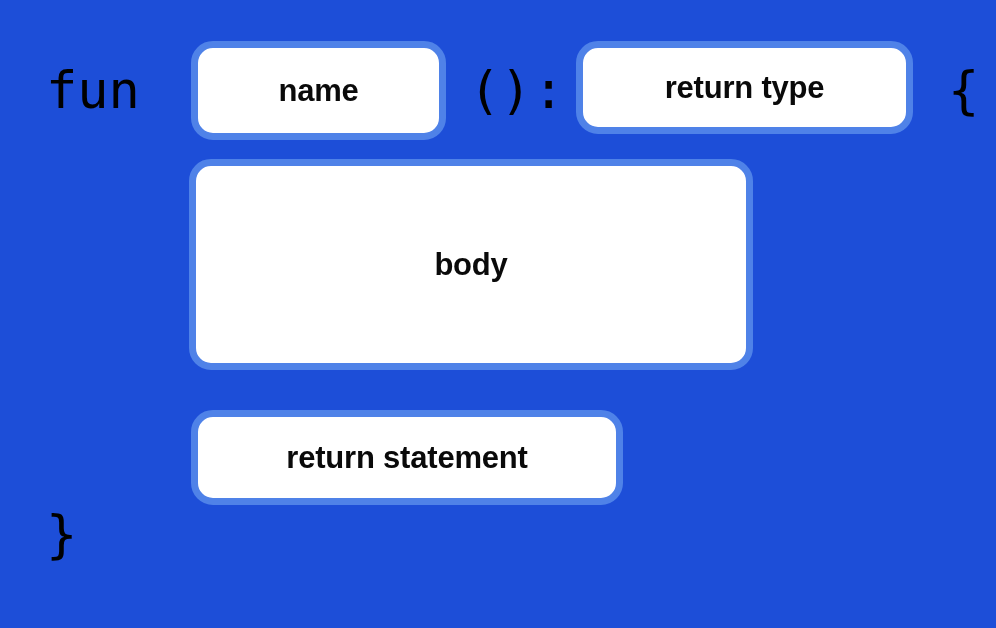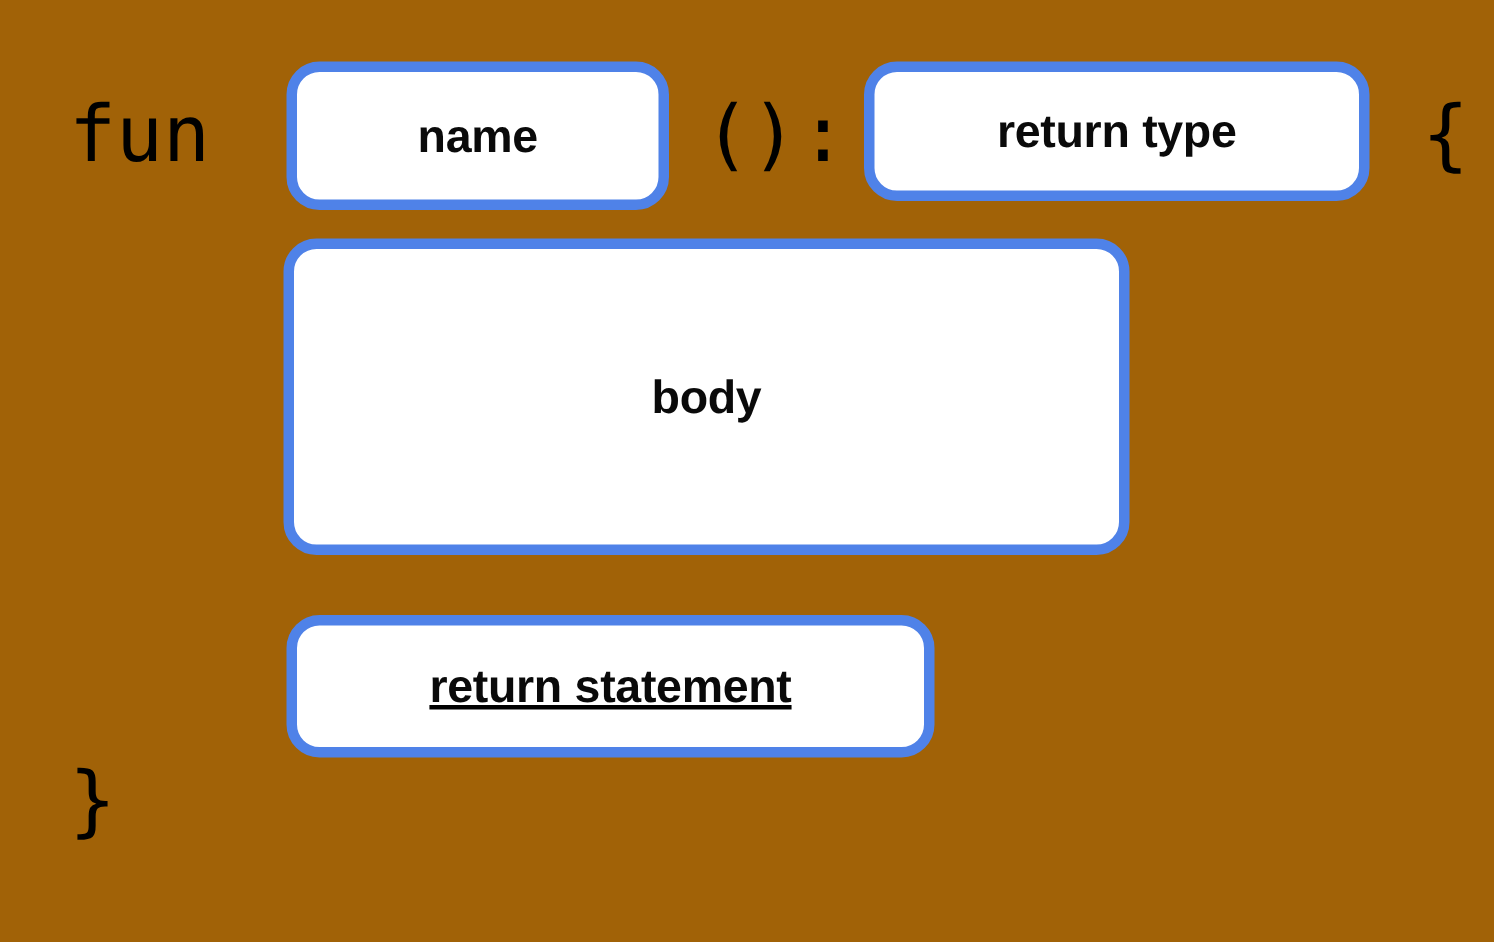--- a/index.html
+++ b/index.html
@@ -4,21 +4,21 @@
 <style>
   html, body {
     margin: 0;
     padding: 0;
     background: #ffffff;
   }
   #canvas {
     position: relative;
     width: 996px;
     height: 628px;
-    background: #a16207;
+    background: #1d4ed8;
     overflow: hidden;
     font-family: "Liberation Sans", sans-serif;
     -webkit-font-smoothing: antialiased;
   }
 
   
   .code-token {
     position: absolute;
     font-family: "DejaVu Sans Mono", "Liberation Mono", monospace;
     font-weight: 400;
@@ -61,21 +61,21 @@
   #slot-return-type {
     left: 576px;  top: 41px;
     width: 337px; height: 93px;
   }
   #slot-body {
     left: 189px;  top: 159px;
     width: 564px; height: 211px; align-items: center;
   }
   #slot-return-statement {
     left: 191px;  top: 410px;
-    width: 432px; height: 95px; text-decoration: underline;
+    width: 432px; height: 95px;
   }
   
   #slot-return-statement { justify-content: center; }
 </style>
 </head>
 <body>
 
 <div id="canvas">
 
   <span class="code-token" id="tok-fun">fun</span>

